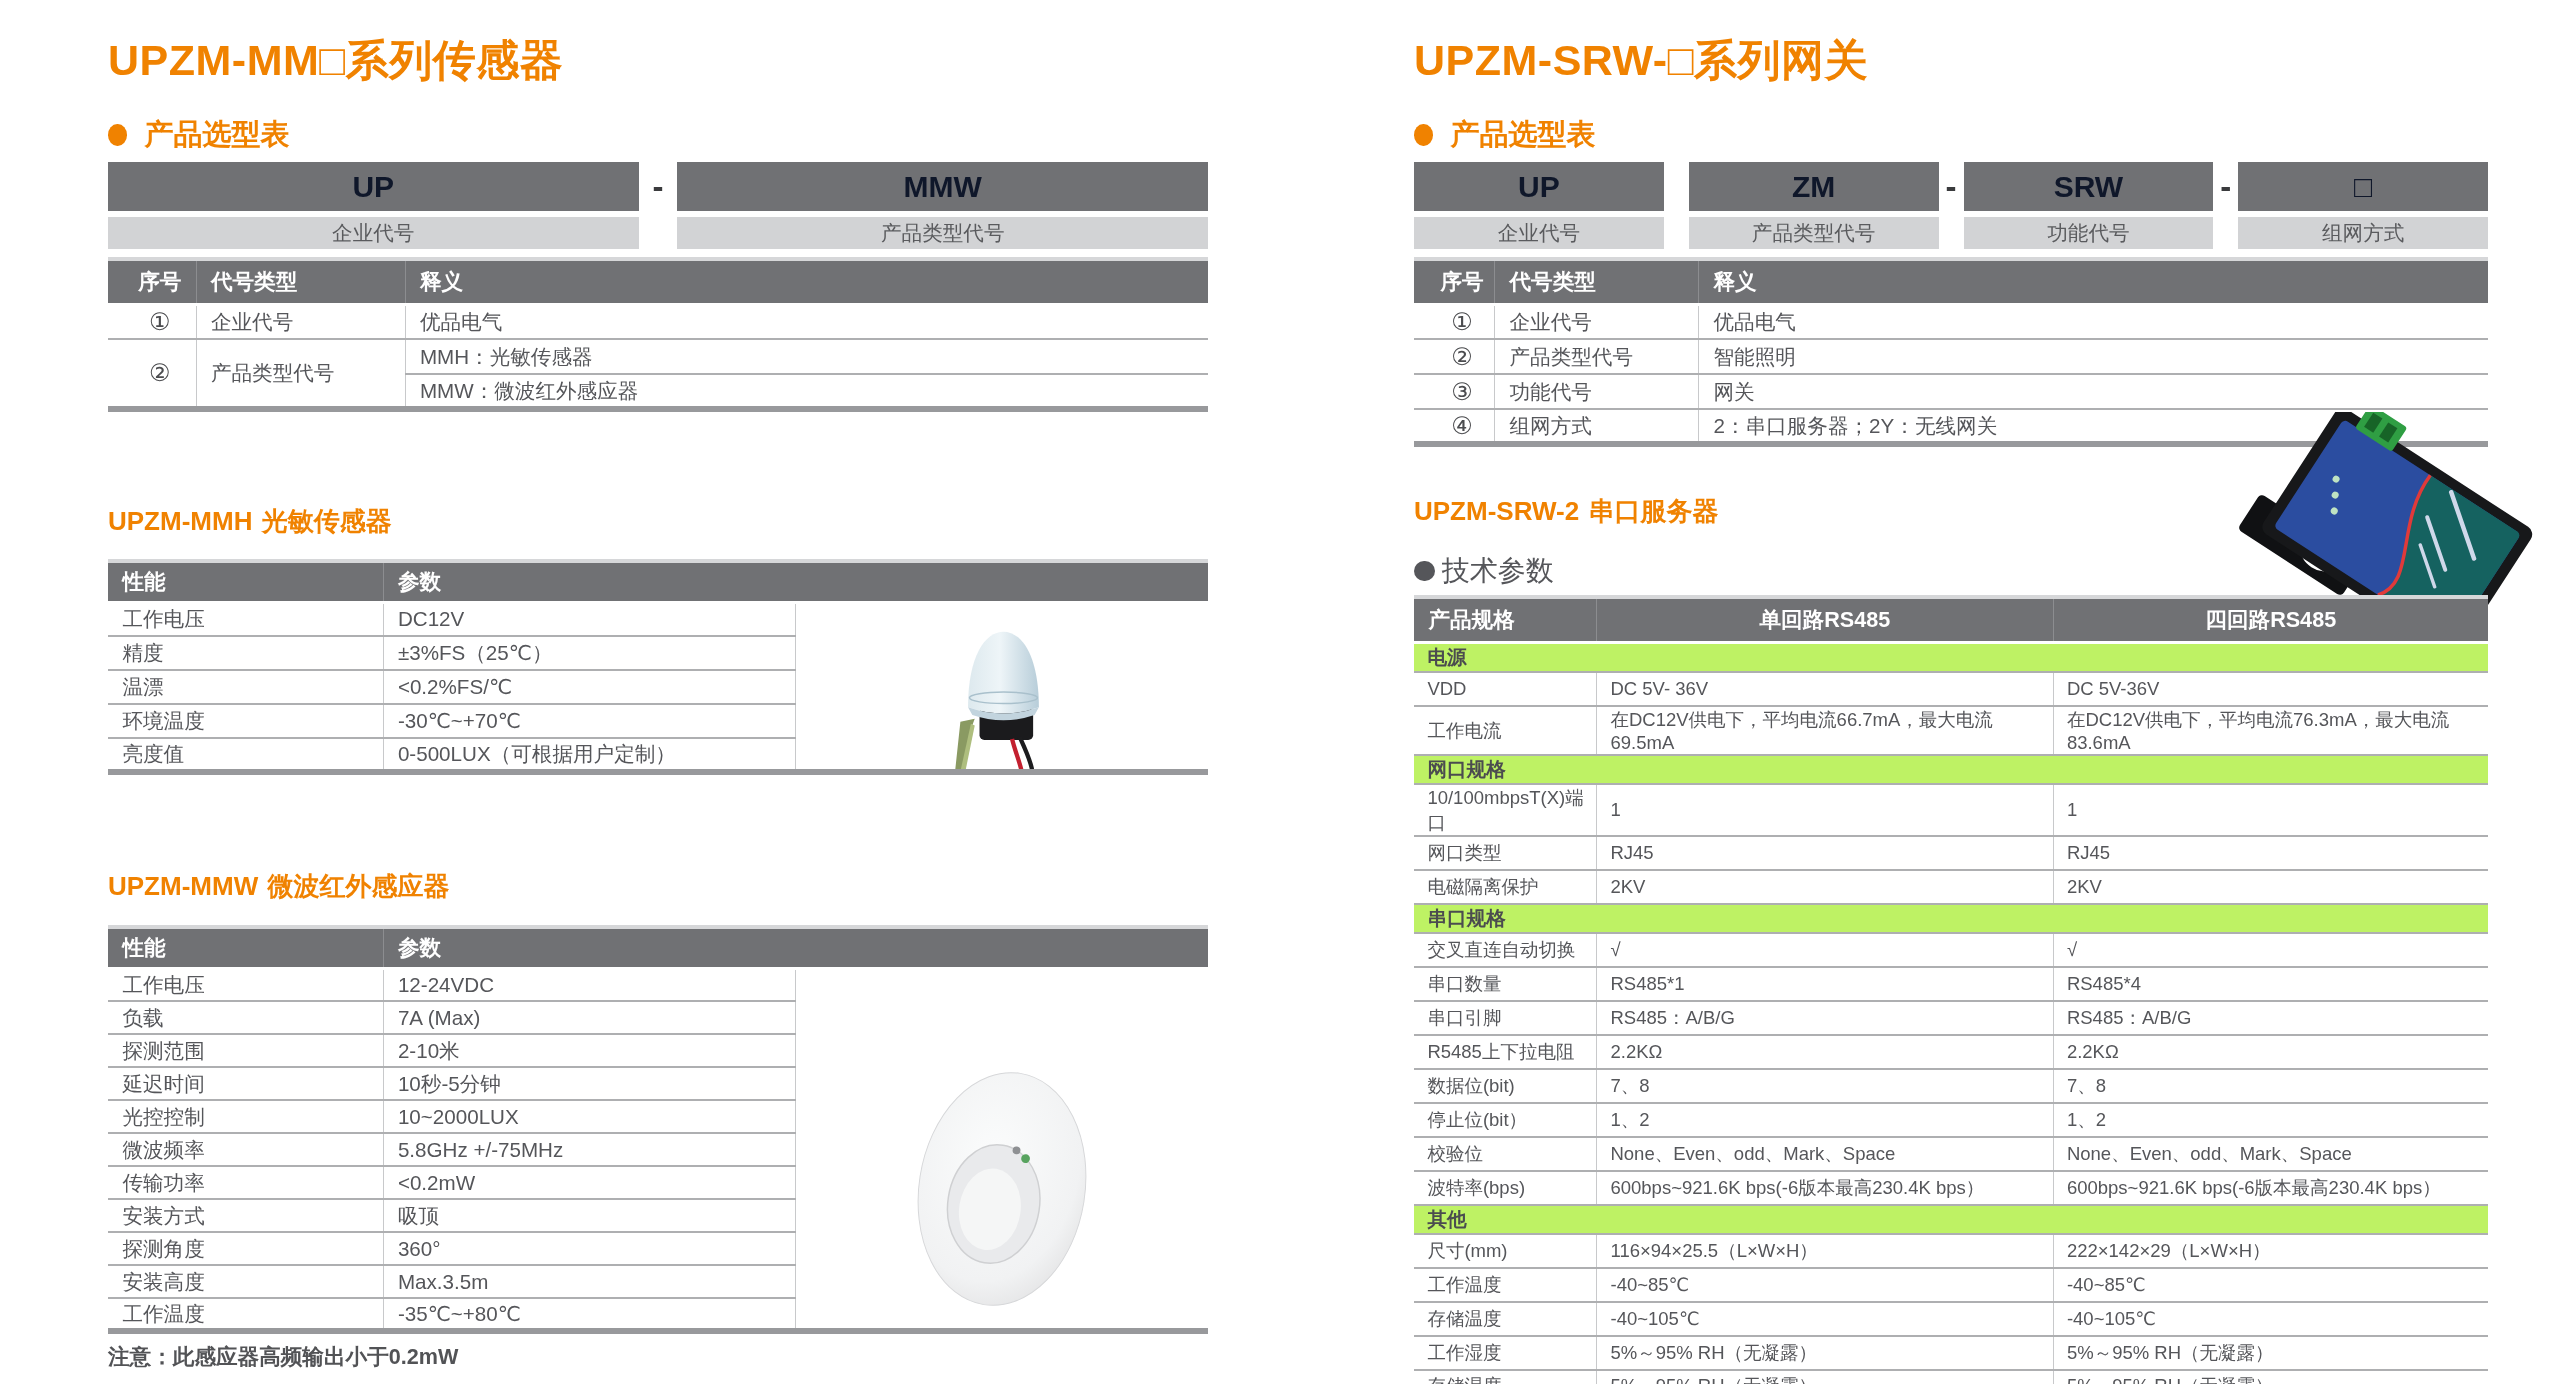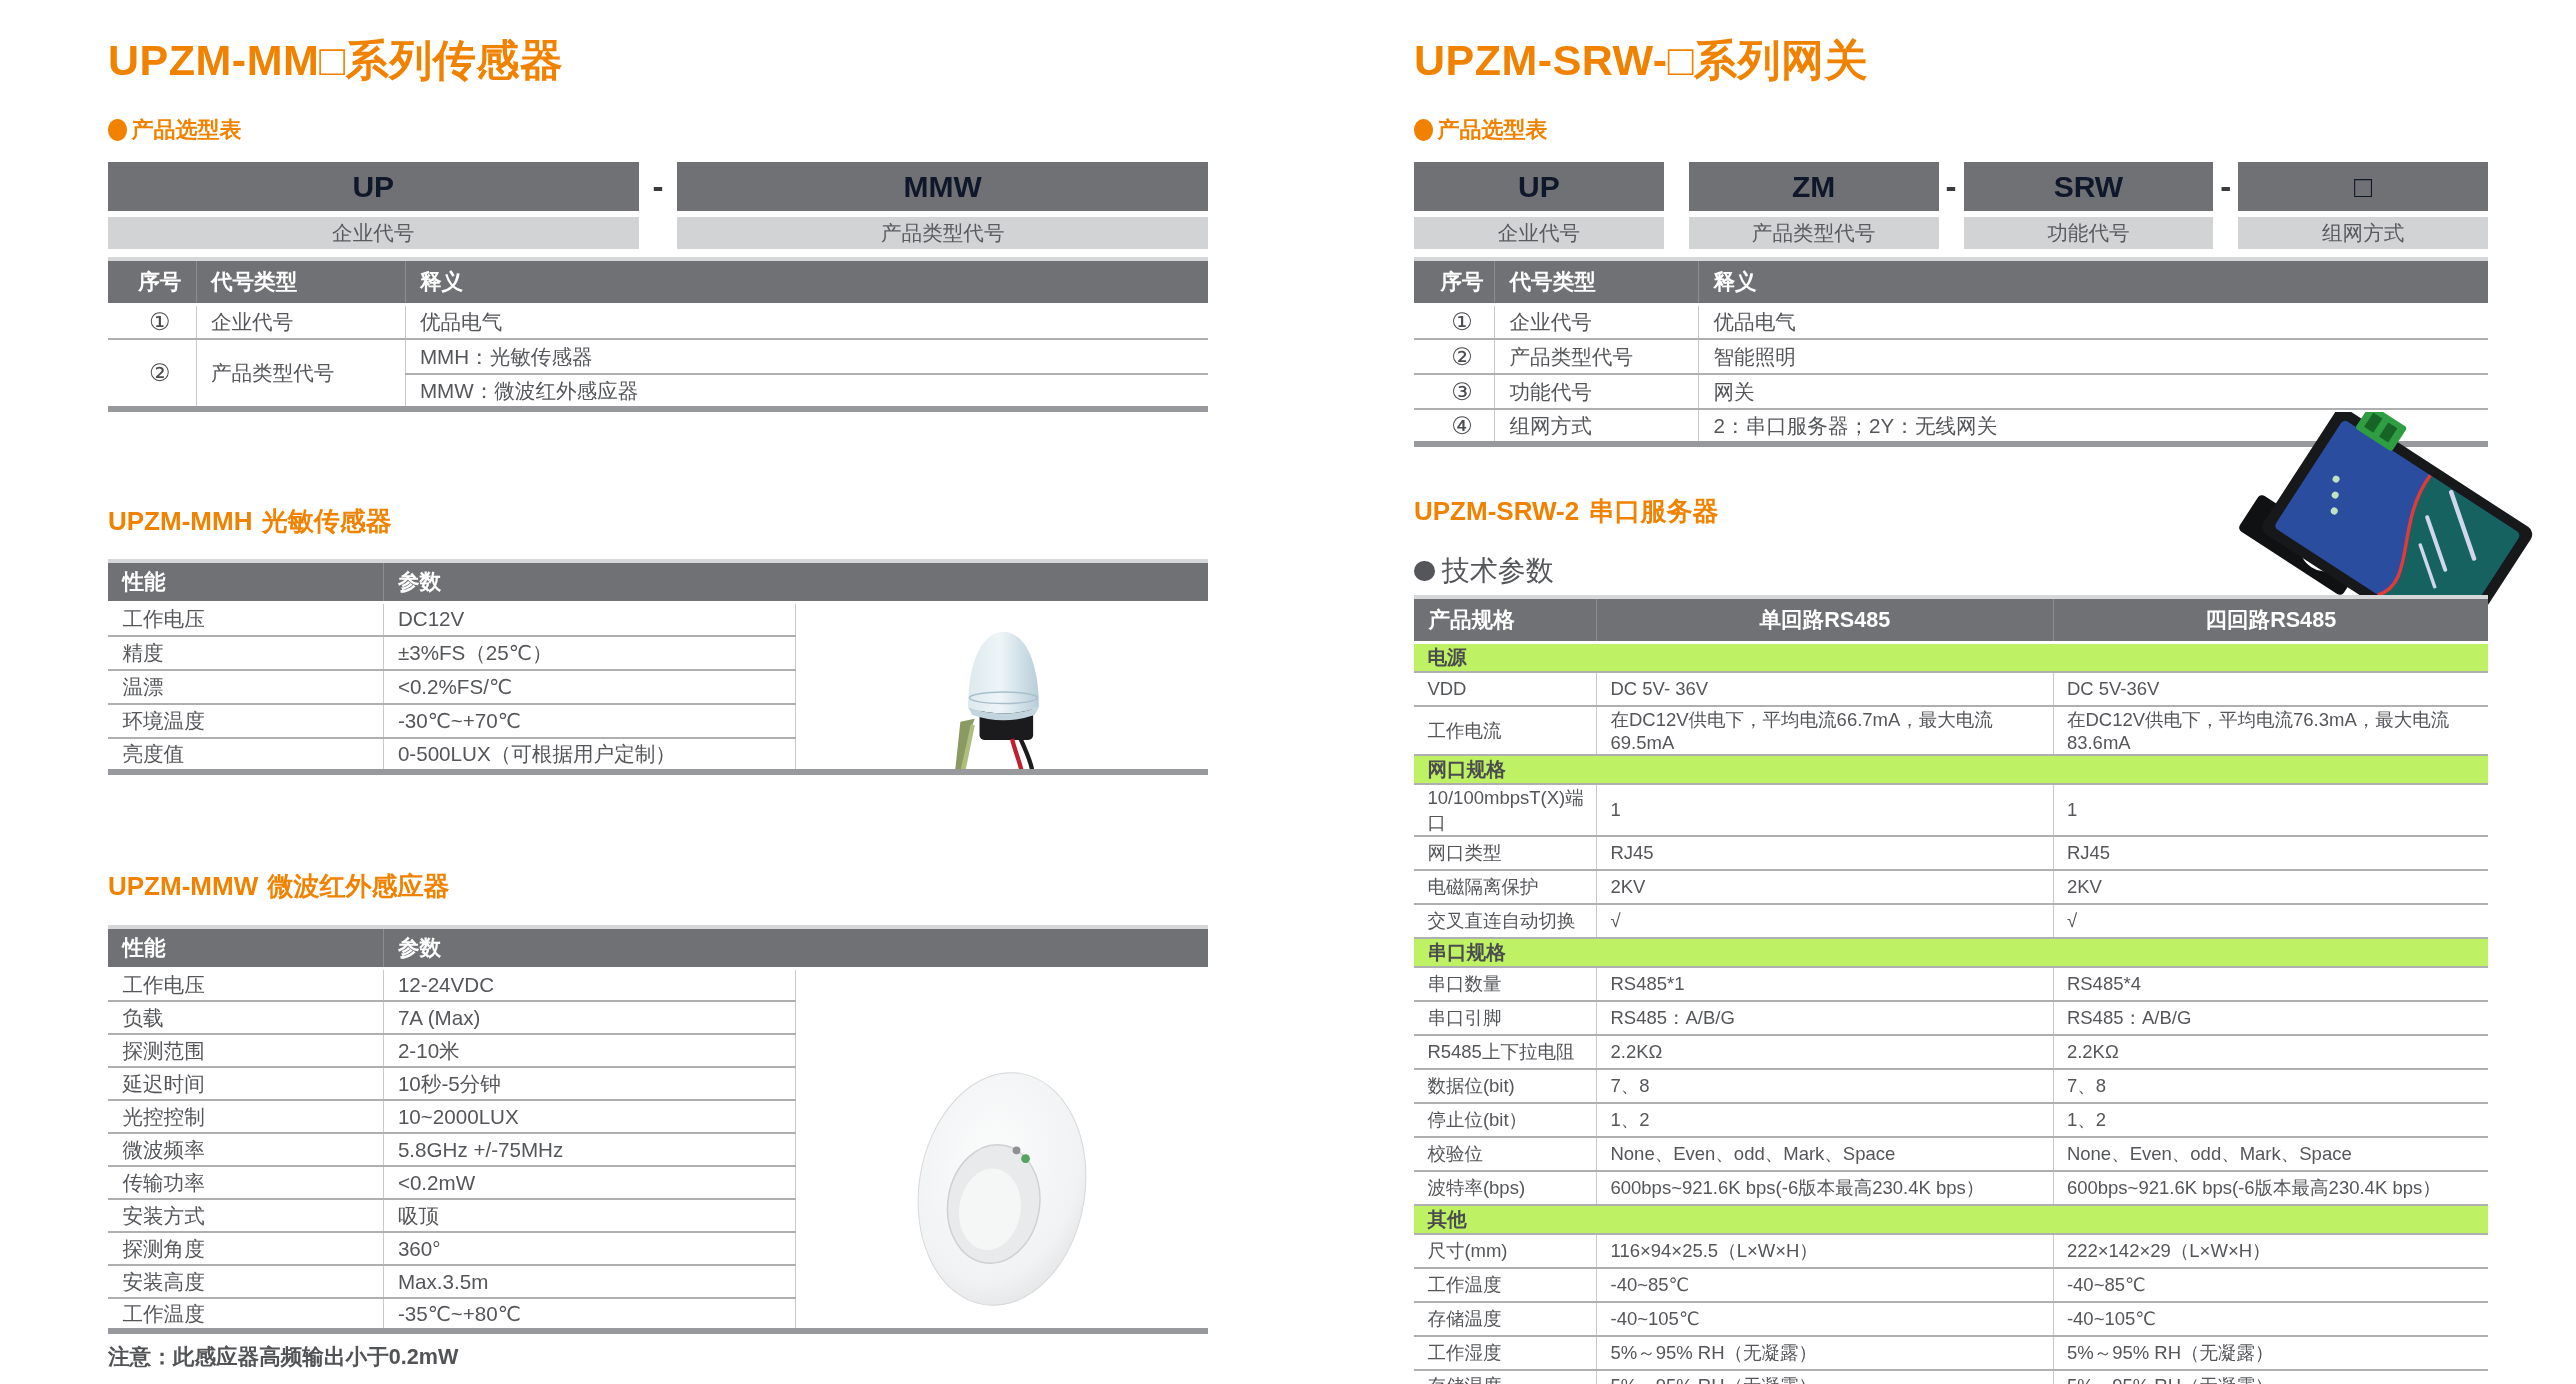--- a/index.html
+++ b/index.html
@@ -10,21 +10,21 @@
   .col-right{left:1414px;width:1074px}
   .abs{position:absolute;left:0;width:100%}
 
   .page-title{top:17.5px;font-size:43px;font-weight:bold;color:#F08200;letter-spacing:0.5px;white-space:nowrap}
   .prod-title{font-size:26px;font-weight:bold;color:#F08200;white-space:nowrap}
   .prod-title .sep{display:inline-block;width:9.3px}
   .mmh-title{top:490px}
   .mmw-title{top:855px}
   .srw2-title{top:480px}
 
-  .bullet-heading{display:flex;align-items:center;gap:5px;font-size:22px;font-weight:bold;color:#F08200}
+  .bullet-heading{display:flex;align-items:center;gap:18px;font-size:29px;font-weight:bold;color:#F08200}
   .bullet-heading .dot{width:18.5px;height:21.6px;border-radius:50%;background:#F08200;flex:0 0 auto}
   .bullet-heading.gray{color:#55565A;font-weight:normal;font-size:28px;gap:7.2px}
   .bullet-heading.gray .dot{background:#55565A;width:20.6px;height:20.6px}
   .bh-sel{top:101px}
   .tech-heading{top:538px}
 
   .model-row{top:148px;display:flex}
   .model-box{display:flex;flex-direction:column}
   .model-code{height:49px;background:#707174;color:#0f172a;font-size:30px;font-weight:bold;display:flex;align-items:center;justify-content:center}
   .model-label{height:32px;margin-top:6.2px;background:#D2D3D5;color:#5A5B5E;font-size:20.6px;display:flex;align-items:center;justify-content:center}
@@ -422,26 +422,26 @@
             <td class="k2">网口类型</td>
             <td class="v1">RJ45</td>
             <td class="v2">RJ45</td>
           </tr>
         <tr>
             <td class="k2">电磁隔离保护</td>
             <td class="v1">2KV</td>
             <td class="v2">2KV</td>
           </tr>
         <tr>
+            <td class="sec" colspan="3">串口规格</td>
+          </tr>
+        <tr>
             <td class="k2">交叉直连自动切换</td>
             <td class="v1">√</td>
             <td class="v2">√</td>
-          </tr>
-        <tr>
-            <td class="sec" colspan="3">串口规格</td>
           </tr>
         <tr>
             <td class="k2">串口数量</td>
             <td class="v1">RS485*1</td>
             <td class="v2">RS485*4</td>
           </tr>
         <tr>
             <td class="k2">串口引脚</td>
             <td class="v1">RS485：A/B/G</td>
             <td class="v2">RS485：A/B/G</td>

